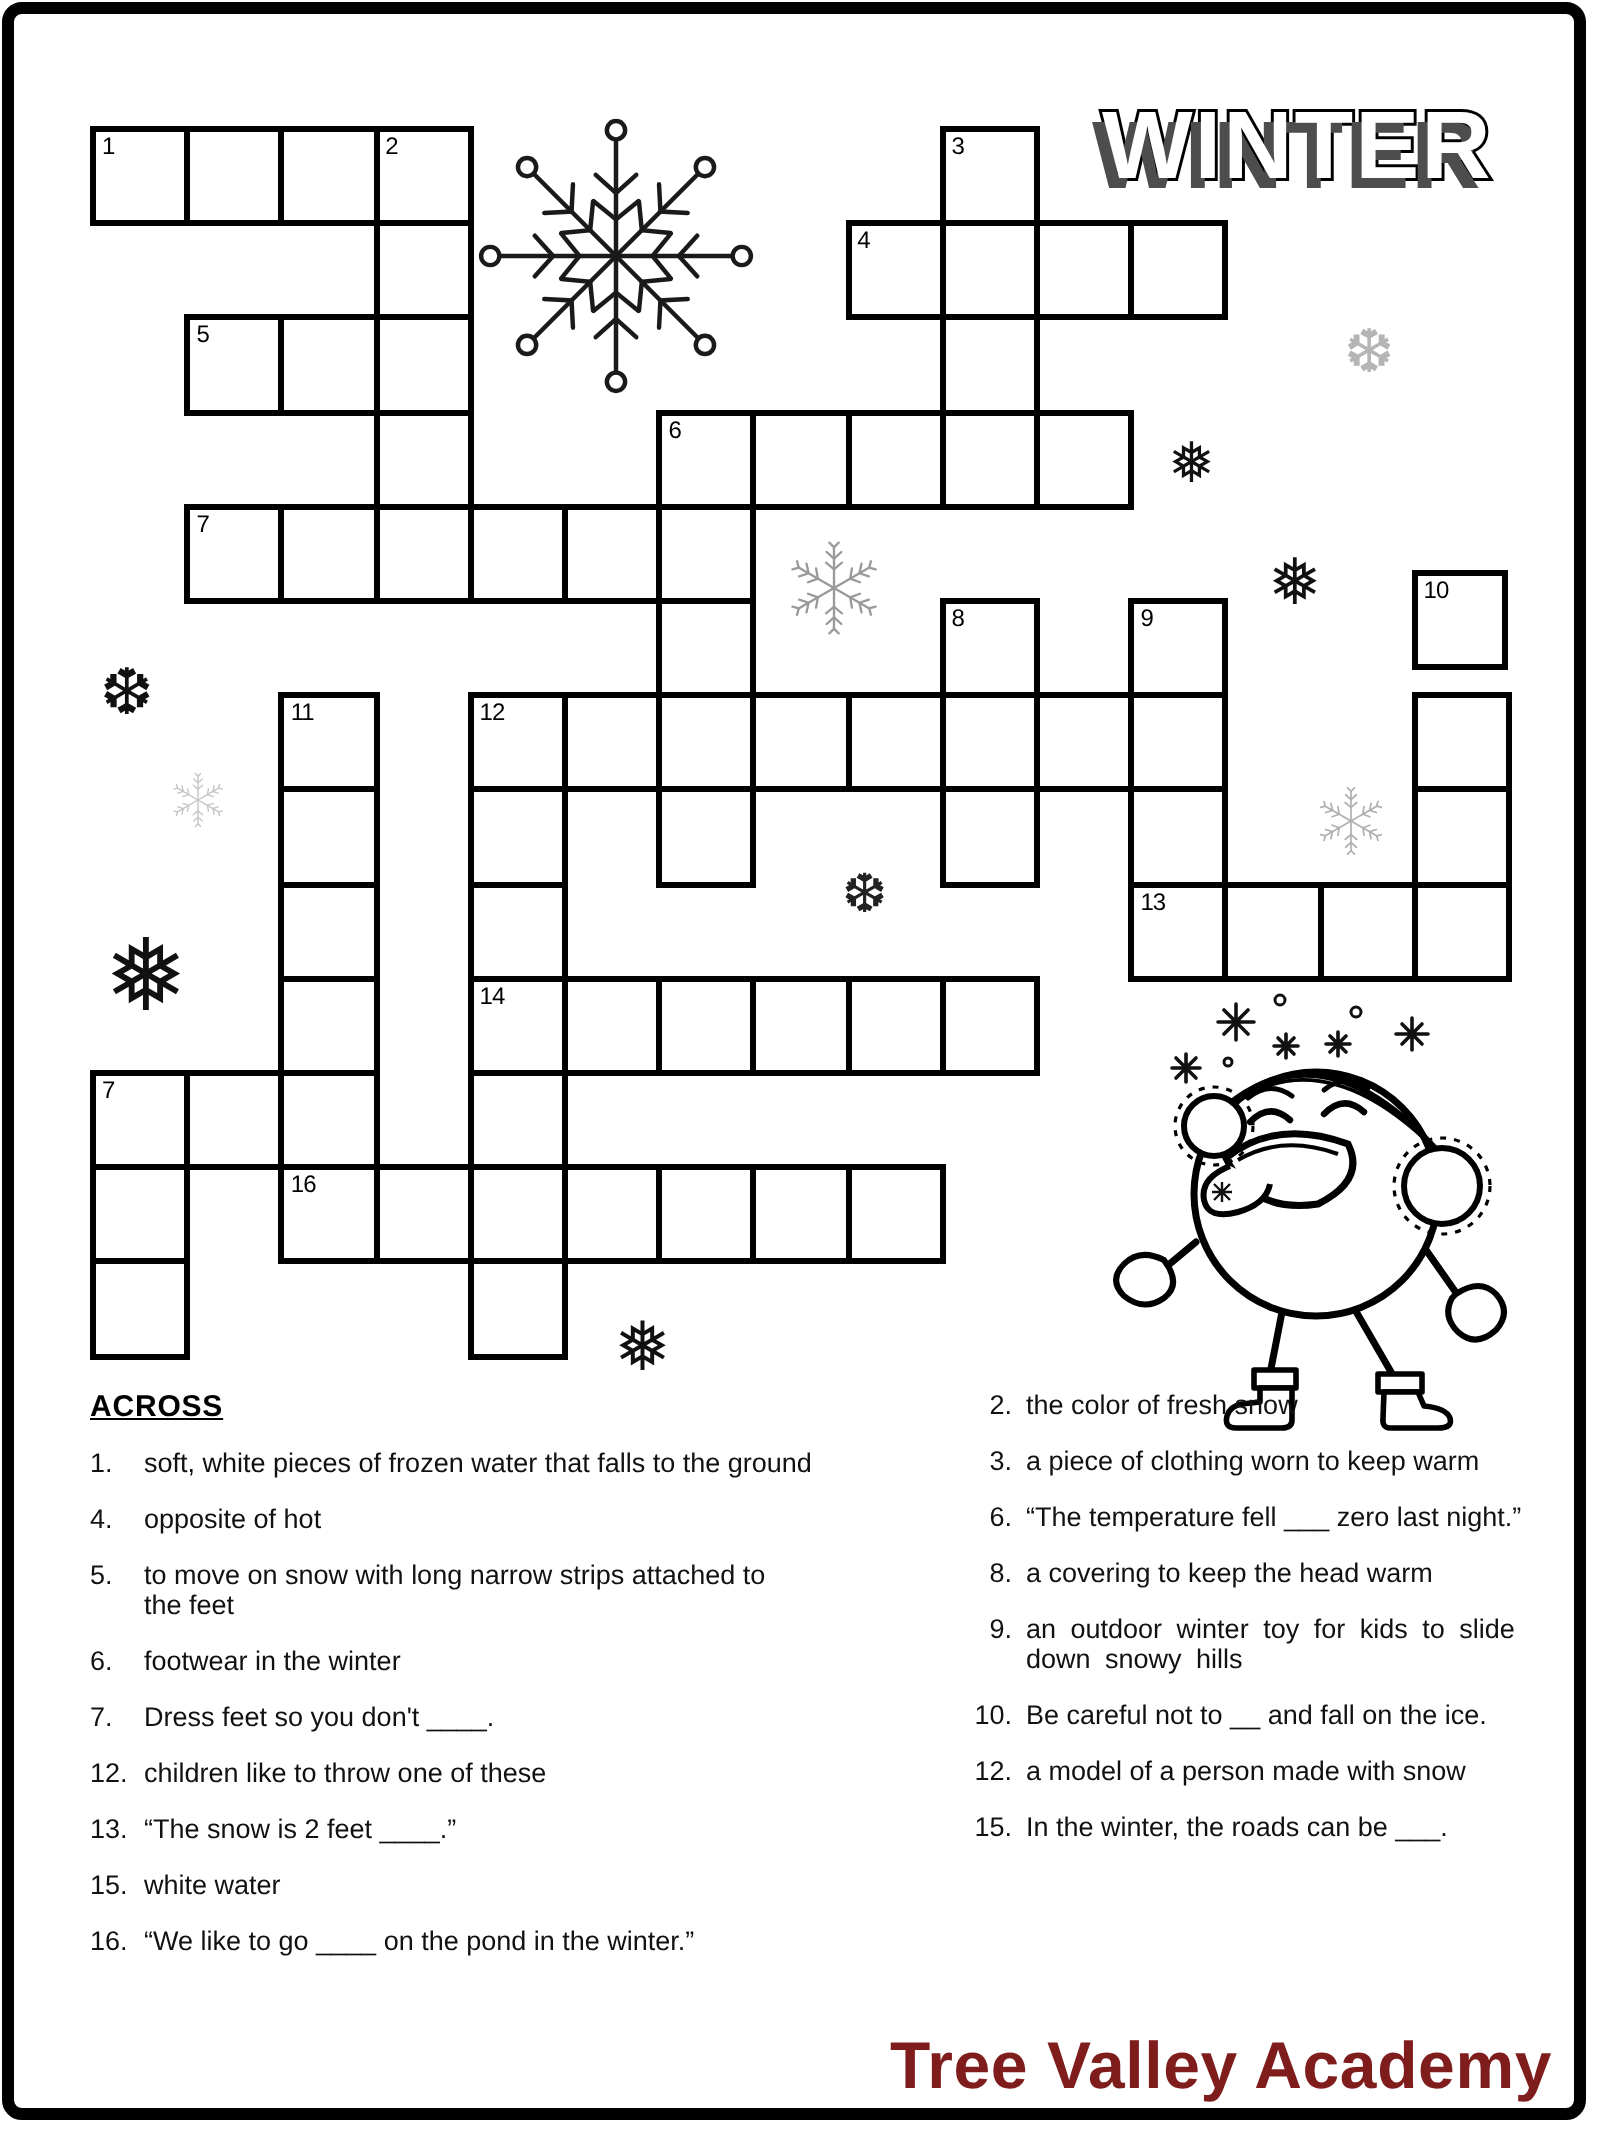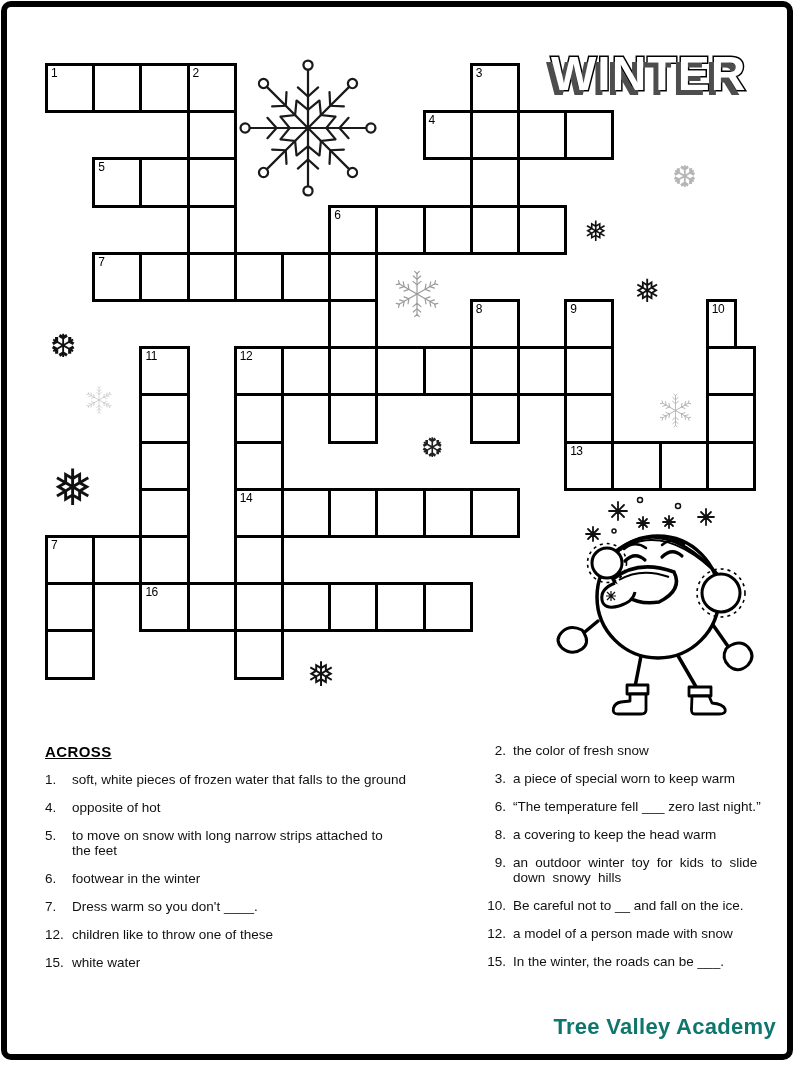--- a/index.html
+++ b/index.html
@@ -23,38 +23,38 @@
   }
   .cellnum{
     position:absolute;left:3px;top:0;font-size:12px;line-height:14px;font-weight:500;color:#000;
     letter-spacing:-0.5px;
   }
   
   .flake{position:absolute;z-index:1;pointer-events:none;}
   .flake.glyph{font-family:"DejaVu Sans", sans-serif;line-height:1;display:block;}
   .snowman{position:absolute;left:540px;top:493px;width:235px;height:240px;z-index:2;}
   
-  .clues{position:absolute;z-index:4;margin-top:48px;}
+  .clues{position:absolute;z-index:4;}
   .clues h2{
     margin:0 0 12px 0;font-size:15px;line-height:17px;font-weight:bold;
     text-decoration:underline;letter-spacing:0.4px;color:#000;
   }
   .clues ol{list-style:none;margin:0;padding:0;}
   .clue{position:relative;margin-bottom:13px;font-size:13.5px;line-height:15px;color:#111;}
   .clue .num{position:absolute;left:0;top:0;width:22px;}
   .clue .txt{white-space:pre;display:block;}
   .across{left:45px;top:695px;width:392px;}
   .across .clue{padding-left:27px;}
   .down{left:484px;top:695px;width:300px;}
   .down .clue{padding-left:29px;}
   .down .clue .num{text-align:right;}
   .down ol li:nth-child(5){word-spacing:3.5px;}
   .branding{
     position:absolute;right:24px;top:1014px;z-index:4;
-    font-size:22px;font-weight:bold;color:#0f766e;letter-spacing:0.3px;
+    font-size:33px;font-weight:bold;color:#7f1d1d;letter-spacing:0.3px;
   }
 </style>
 </head>
 <body>
 
 <svg width="0" height="0" style="position:absolute" aria-hidden="true">
   <defs>
     <g id="fl8arm" stroke="currentColor" stroke-width="2.2" fill="none" stroke-linecap="round">
       <line x1="0" y1="0" x2="0" y2="-57"></line>
       <path d="M-11 -27 L0 -18 L11 -27"></path>
@@ -155,21 +155,21 @@
     <div class="cell" style="left: 233.8px; top: 251.8px; width: 50.2px; height: 50.2px;"></div>
     <div class="cell" style="left: 281px; top: 251.8px; width: 50.2px; height: 50.2px;"></div>
     <div class="cell" style="left: 328.2px; top: 251.8px; width: 50.2px; height: 50.2px;"></div>
     <div class="cell" style="left: 328.2px; top: 299px; width: 50.2px; height: 50.2px;"></div>
     <div class="cell" style="left: 469.8px; top: 299px; width: 50.2px; height: 50.2px;">
       <span class="cellnum">8</span>
     </div>
     <div class="cell" style="left: 564.2px; top: 299px; width: 50.2px; height: 50.2px;">
       <span class="cellnum">9</span>
     </div>
-    <div class="cell" style="left: 705.8px; top: 299px; width: 31px; height: 50.2px;">
+    <div class="cell" style="left: 705.8px; top: 285px; width: 48px; height: 50.2px;">
       <span class="cellnum">10</span>
     </div>
     <div class="cell" style="left: 139.4px; top: 346.2px; width: 50.2px; height: 50.2px; padding-left: 35px;">
       <span class="cellnum">11</span>
     </div>
     <div class="cell" style="left: 233.8px; top: 346.2px; width: 50.2px; height: 50.2px;">
       <span class="cellnum">12</span>
     </div>
     <div class="cell" style="left: 281px; top: 346.2px; width: 50.2px; height: 50.2px;"></div>
     <div class="cell" style="left: 328.2px; top: 346.2px; width: 50.2px; height: 50.2px;"></div>
@@ -289,42 +289,50 @@
         <span class="num">5.</span>
         <span class="txt">to move on snow with long narrow strips attached to
 the feet</span>
       </li>
       <li class="clue">
         <span class="num">6.</span>
         <span class="txt">footwear in the winter</span>
       </li>
       <li class="clue">
         <span class="num">7.</span>
-        <span class="txt">Dress warm so you don't ____.</span>
+        <span class="txt">Dress feet so you don't ____.</span>
       </li>
       <li class="clue">
         <span class="num">12.</span>
         <span class="txt">children like to throw one of these</span>
       </li>
       <li class="clue">
+        <span class="num">13.</span>
+        <span class="txt">“The snow is 2 feet ____.”</span>
+      </li>
+      <li class="clue">
         <span class="num">15.</span>
         <span class="txt">white water</span>
       </li>
+      <li class="clue">
+        <span class="num">16.</span>
+        <span class="txt">“We like to go ____ on the pond in the winter.”</span>
+      </li>
     </ol>
 </section>
 
 <section class="clues down">
   <ol id="down-list">
       <li class="clue">
         <span class="num">2.</span>
         <span class="txt">the color of fresh snow</span>
       </li>
       <li class="clue">
         <span class="num">3.</span>
-        <span class="txt">a piece of special worn to keep warm</span>
+        <span class="txt">a piece of clothing worn to keep warm</span>
       </li>
       <li class="clue">
         <span class="num">6.</span>
         <span class="txt">“The temperature fell ___ zero last night.”</span>
       </li>
       <li class="clue">
         <span class="num">8.</span>
         <span class="txt">a covering to keep the head warm</span>
       </li>
       <li class="clue">

